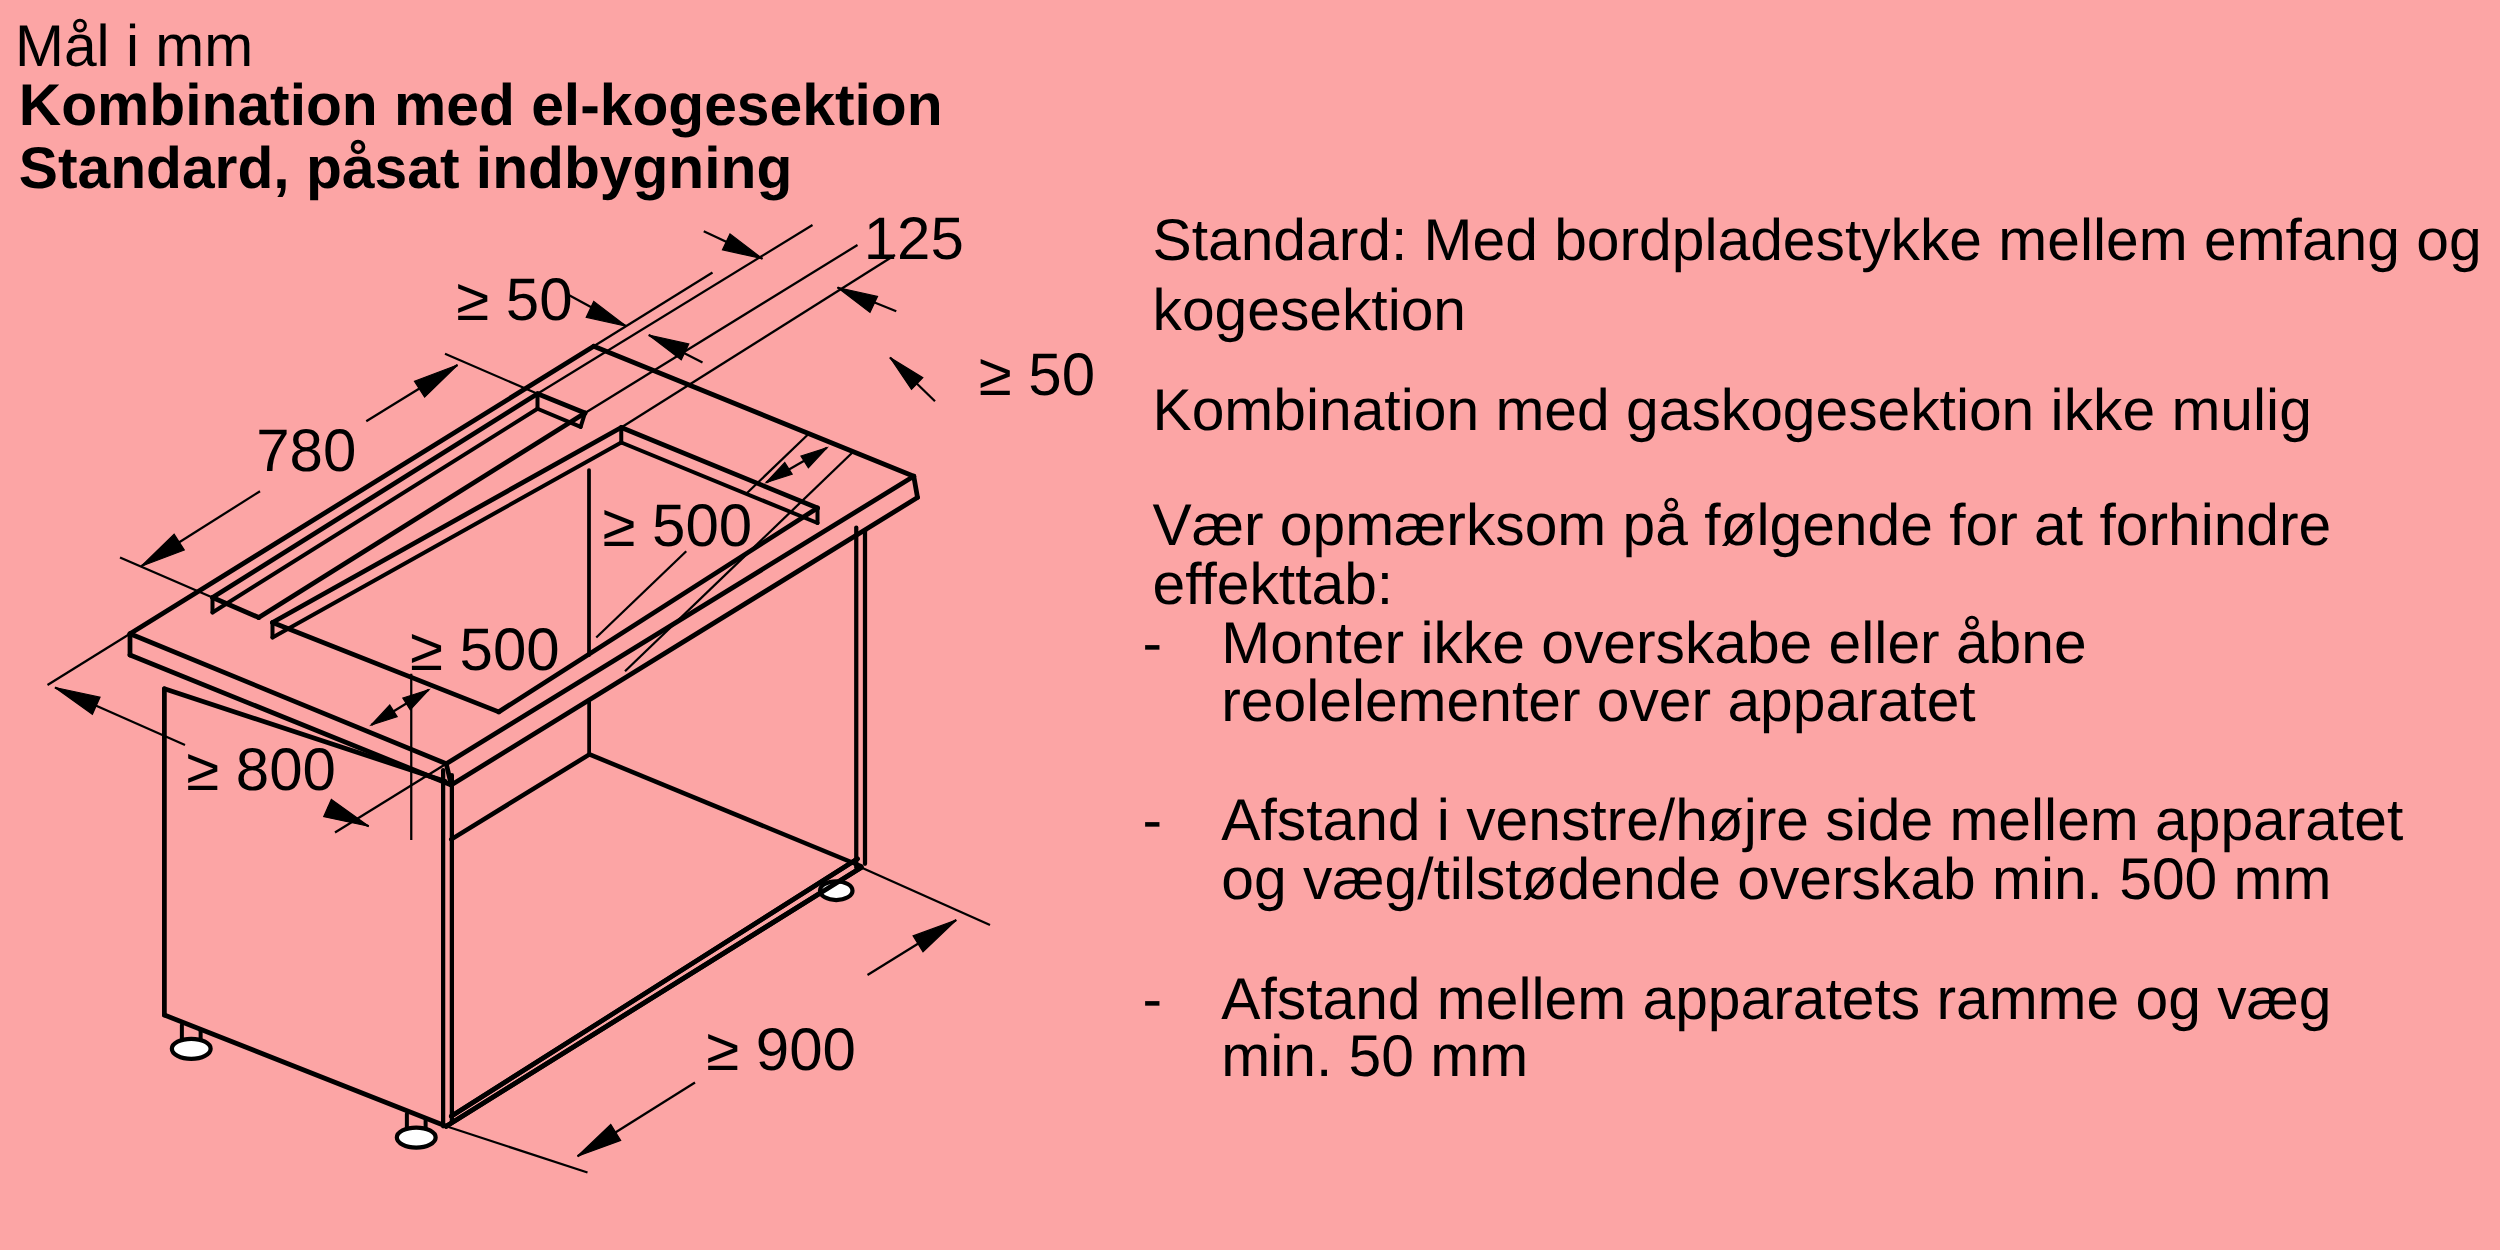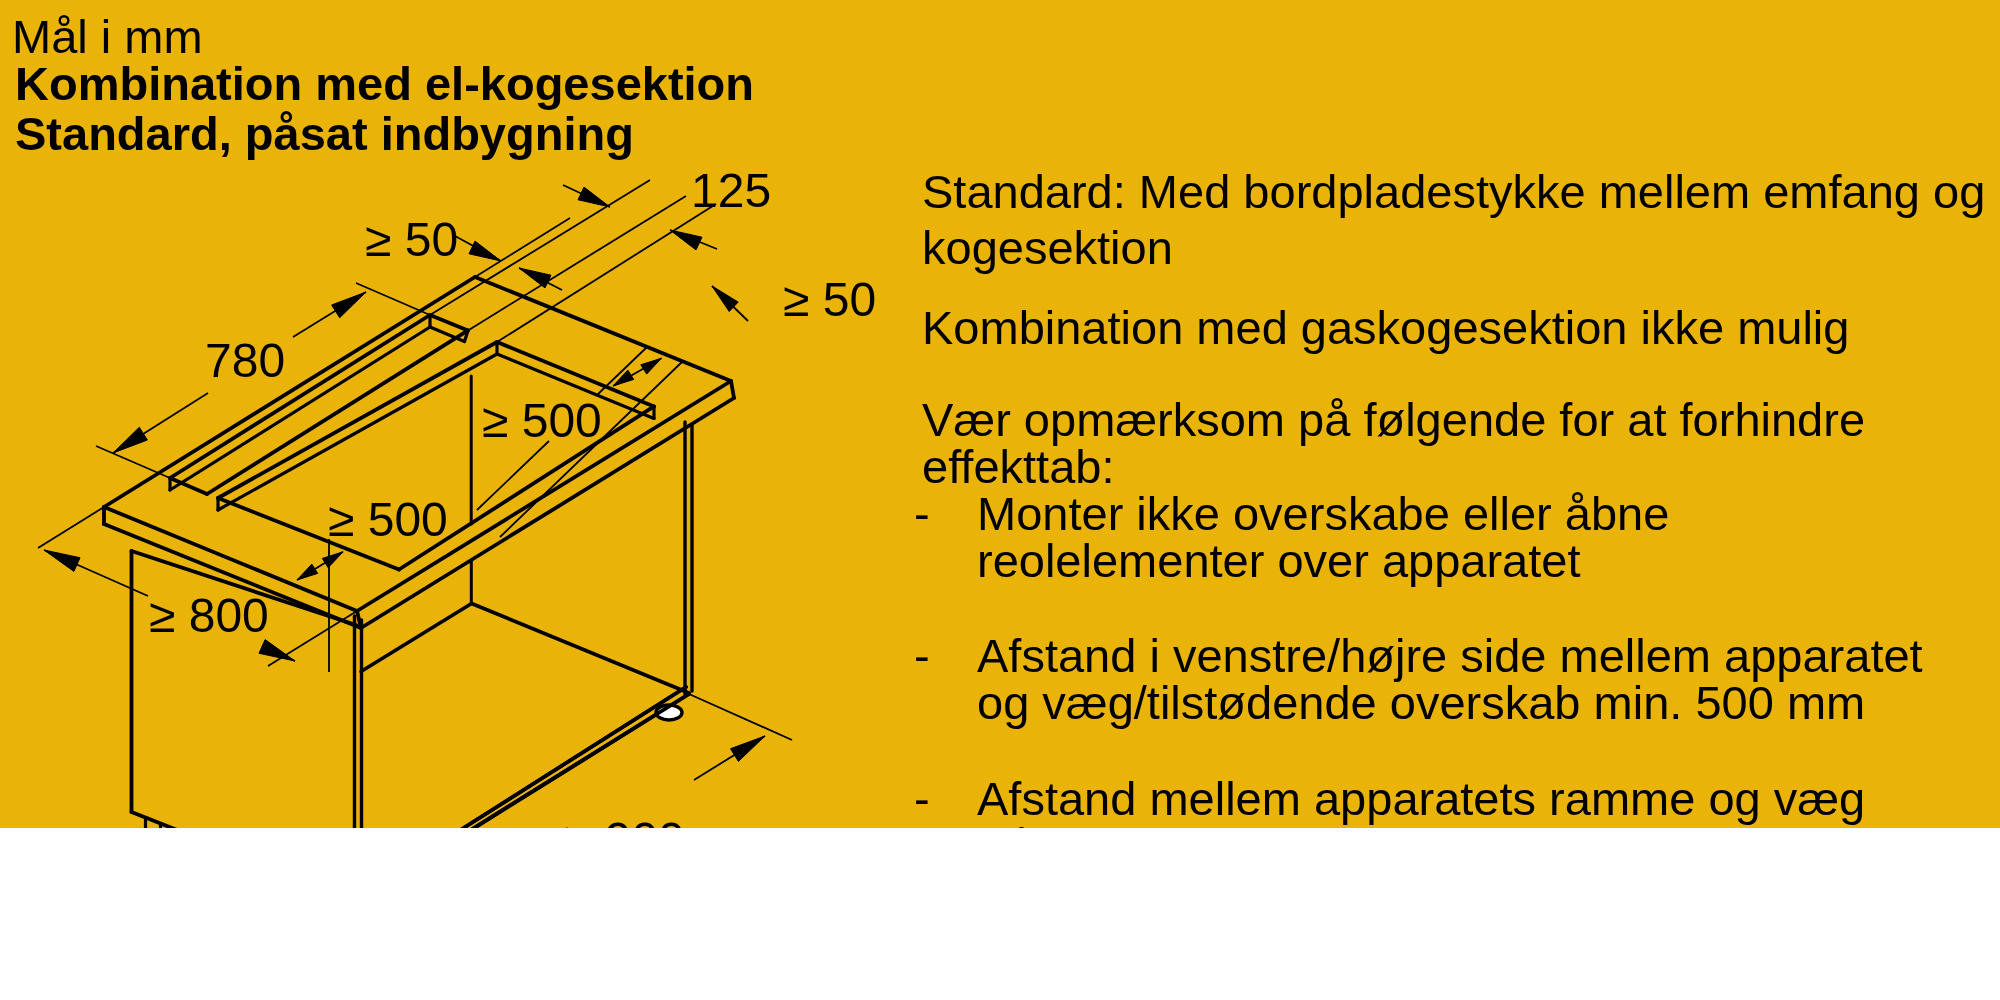--- a/index.html
+++ b/index.html
@@ -1,16 +1,16 @@
 <!DOCTYPE html>
 <html><head>
 <meta charset="utf-8">
 <style>
   html,body { margin:0; padding:0; background:#ffffff; }
-  #page { position:relative; width:2000px; height:828px; background:#eab308; overflow:hidden; }
+  #page { position:relative; width:2000px; height:1000px; background:#fca5a5; overflow:hidden; }
   svg text { font-family:"Liberation Sans", sans-serif; fill:#000; }
 </style>
 </head>
 <body>
 <div id="page">
 <svg width="2000" height="1000" viewBox="0 0 2000 1000">
 <g stroke="#000" fill="none" stroke-linecap="round">
 <line x1="104.0" y1="507.0" x2="475.0" y2="277.0" stroke-width="3.8"></line>
 <line x1="475.0" y1="277.0" x2="731.0" y2="381.0" stroke-width="3.8"></line>
 <line x1="731.0" y1="381.0" x2="357.0" y2="611.0" stroke-width="3.8"></line>

